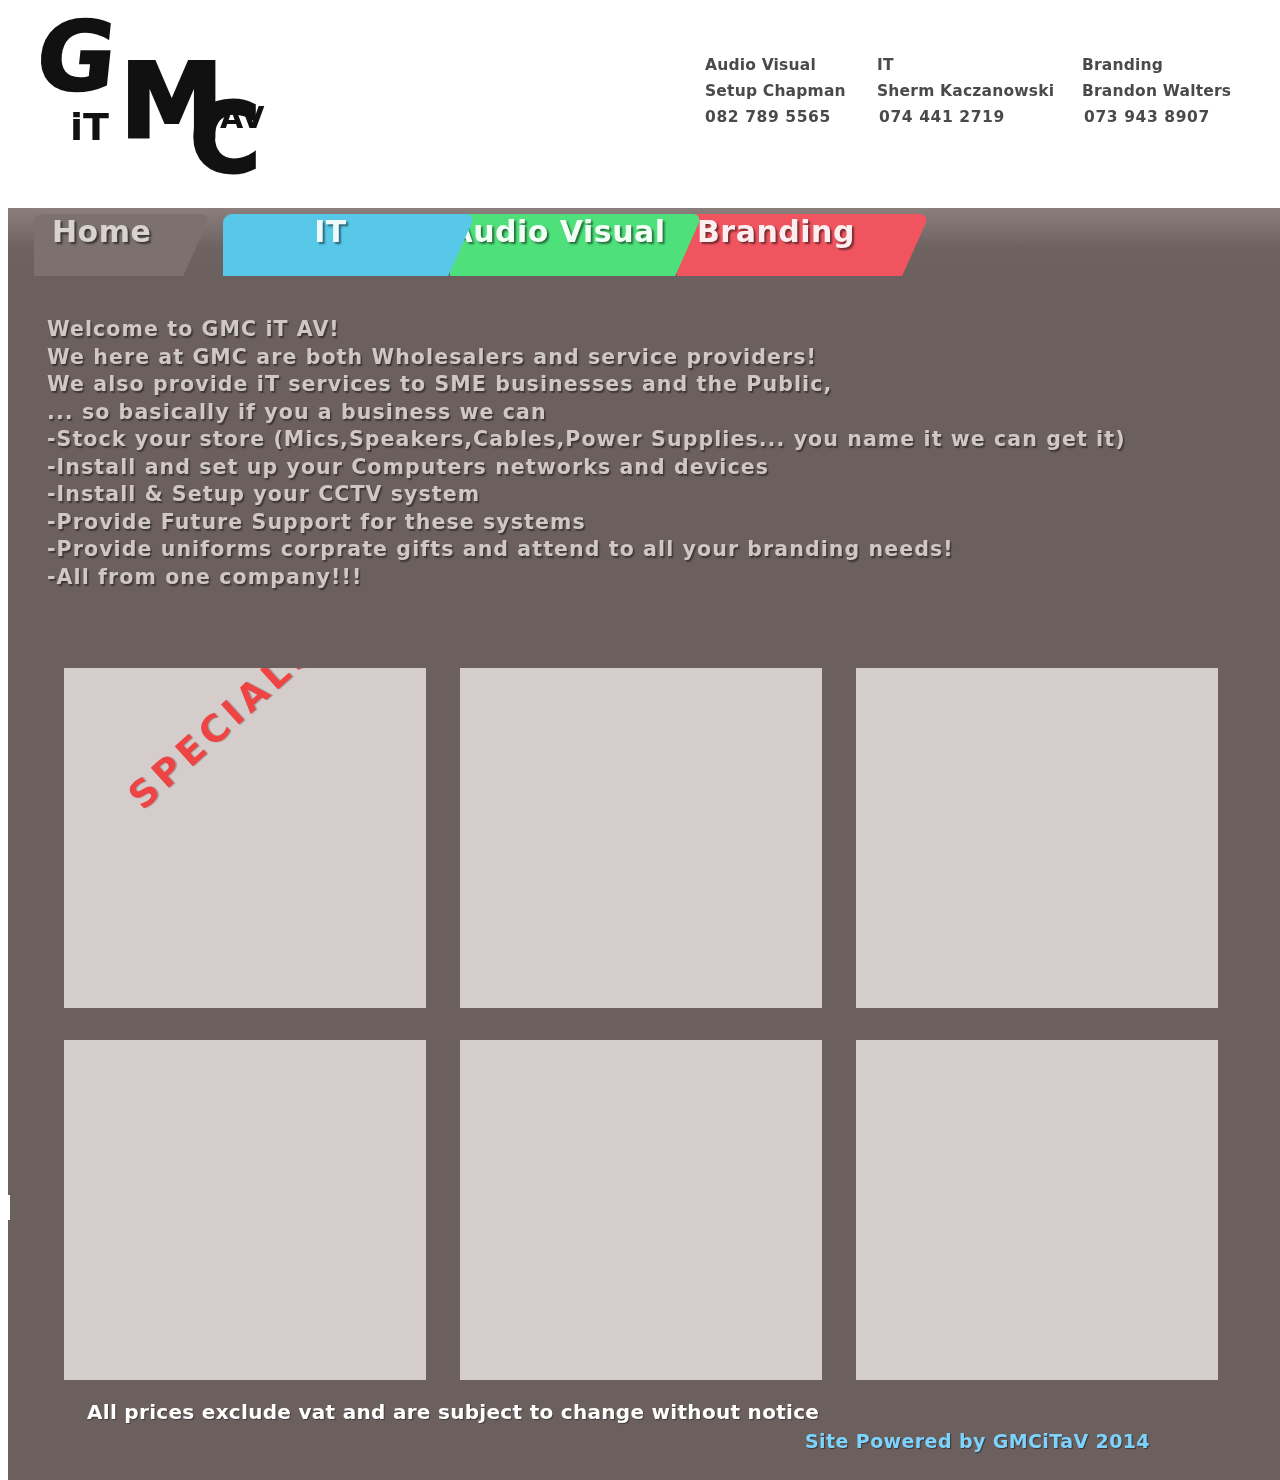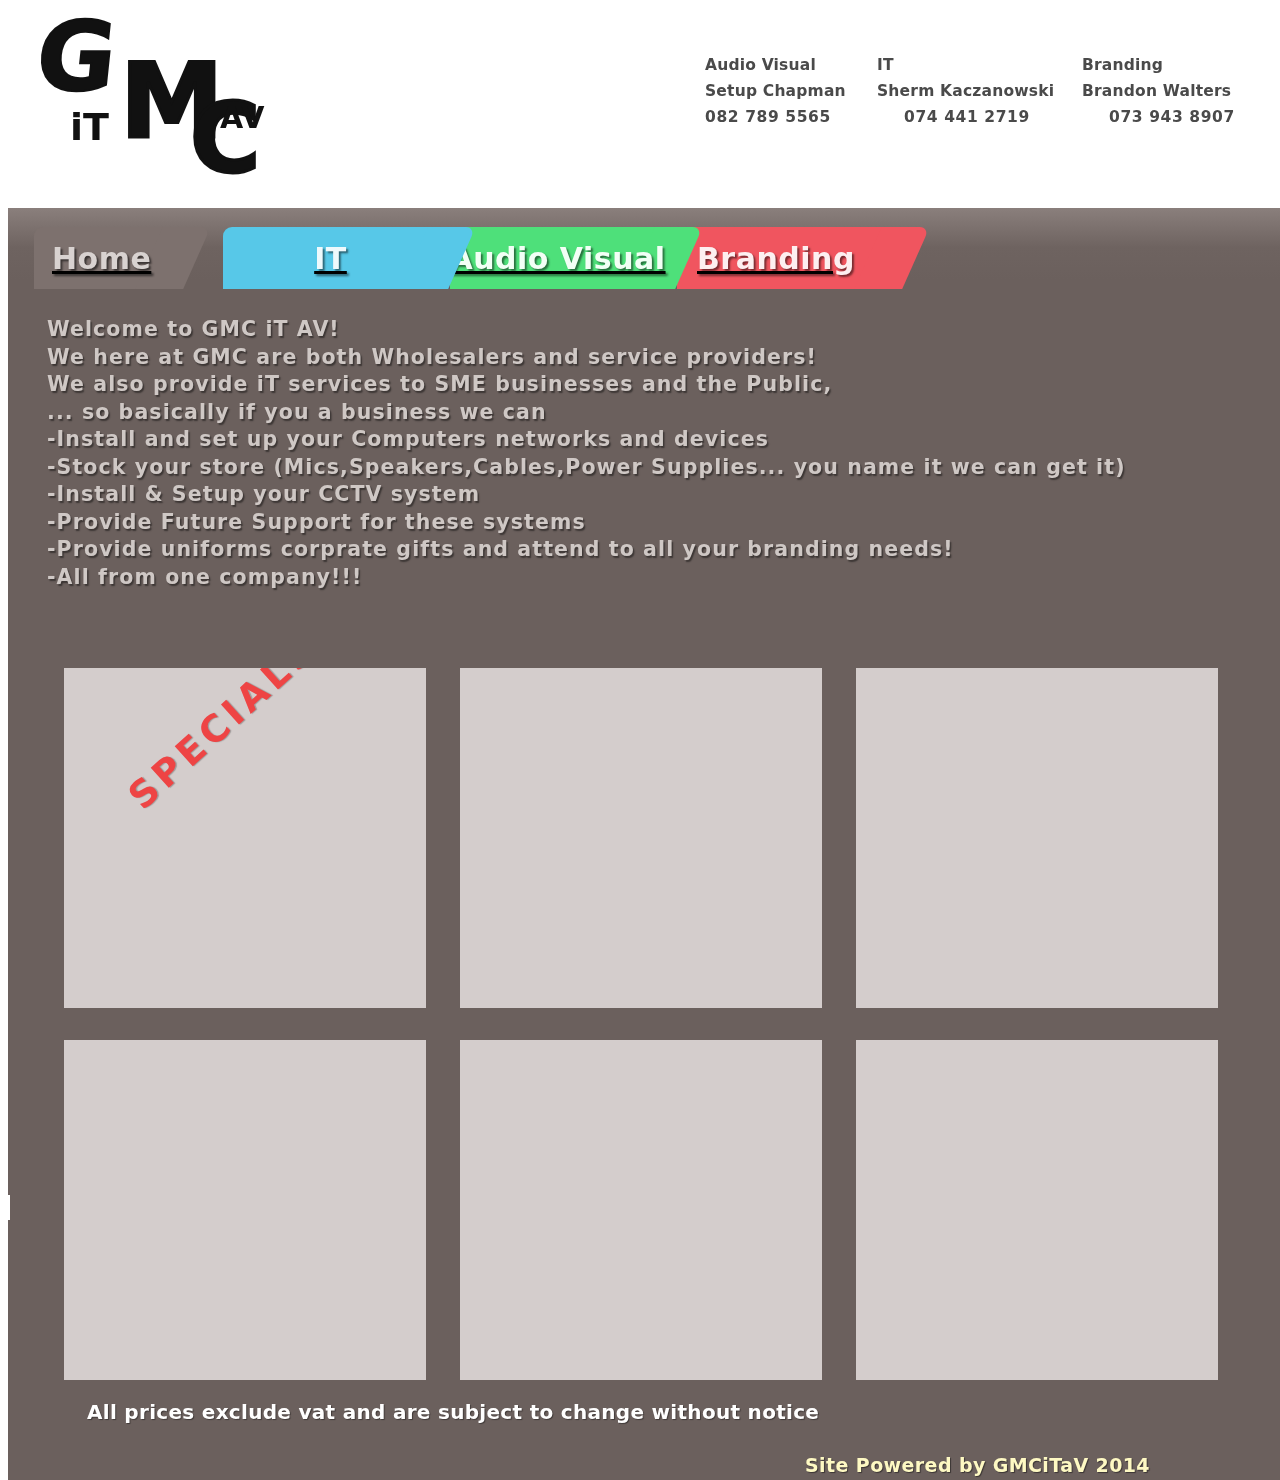--- a/index.html
+++ b/index.html
@@ -48,48 +48,47 @@
     line-height: 26px;
     color: #4a4a4a;
     letter-spacing: 0.2px;
   }
   .contact-col .dept { color: #4a4a4a; }
   .contact-col .person { color: #4a4a4a; }
   .contact-col .phone { color: #4a4a4a; letter-spacing: 0.6px; }
   .col-av { width: 172px; }
   .col-it { width: 205px; }
   .col-br { width: 175px; }
-  .col-it .phone, .col-br .phone { padding-left: 2px; margin-left: 25px; }
+  .col-it .phone, .col-br .phone { padding-left: 2px; }
 
   
   .navbar {
     position: relative;
     width: 1280px;
     height: 72px;
     background: #6e6360;
   }
   .nav-strip {
     position: absolute;
     left: 0;
     top: 0;
     width: 1280px;
     height: 72px;
     background: linear-gradient(to bottom, #8a7f7c 0%, #6e6360 55%, #6b605d 100%);
   }
   .tab {
     position: absolute;
-    top: 19px;
+    top: 6px;
     height: 62px;
     padding: 0 22px 0 18px;
     display: flex;
-    align-items: center;
+    align-items: flex-start;
     cursor: pointer;
     border-top-left-radius: 9px;
     border-top-right-radius: 4px;
-    text-decoration: underline;
   }
   .tab .label {
     font-family: "DejaVu Sans", sans-serif;
     font-weight: bold;
     font-size: 30px;
     letter-spacing: 0.5px;
     white-space: nowrap;
   }
   
   .tab::after {
@@ -233,25 +232,25 @@
     color: #ffffff;
     letter-spacing: 0.3px;
     text-shadow: 1px 1px 1px rgba(0,0,0,0.4);
     white-space: nowrap;
     margin-left: 40px;
   }
 
   .footer-credit {
     position: absolute;
     right: 22px;
-    bottom: 4px;
+    bottom: 28px;
     font-family: "DejaVu Sans", sans-serif;
     font-weight: bold;
     font-size: 19px;
-    color: #fef9c3;
+    color: #7dd3fc;
     letter-spacing: 0.4px;
     text-shadow: 1px 1px 1px rgba(0,0,0,0.45);
     white-space: nowrap;
   }
 
   
   .edge-left {
     position: absolute;
     left: 0; top: 208px;
     width: 8px; height: 1272px;
@@ -320,22 +319,22 @@
   </div>
 
   <div class="main">
     <div class="main-inner">
 
       <div class="intro">
         <div class="intro-line">Welcome to GMC iT AV!</div>
         <div class="intro-line">We here at GMC are both Wholesalers and service providers!</div>
         <div class="intro-line">We also provide iT services to SME businesses and the Public,</div>
         <div class="intro-line">... so basically if you a business we can</div>
+        <div class="intro-line">-Stock your store (Mics,Speakers,Cables,Power Supplies... you name it we can get it)</div>
         <div class="intro-line">-Install and set up your Computers networks and devices</div>
-        <div class="intro-line">-Stock your store (Mics,Speakers,Cables,Power Supplies... you name it we can get it)</div>
         <div class="intro-line">-Install &amp; Setup your CCTV system</div>
         <div class="intro-line">-Provide Future Support for these systems</div>
         <div class="intro-line">-Provide uniforms corprate gifts and attend to all your branding needs!</div>
         <div class="intro-line">-All from one company!!!</div>
       </div>
 
       <div class="grid">
         <div class="cell">
           <div class="thumb">
             <div class="specials">SPECIALS</div>

